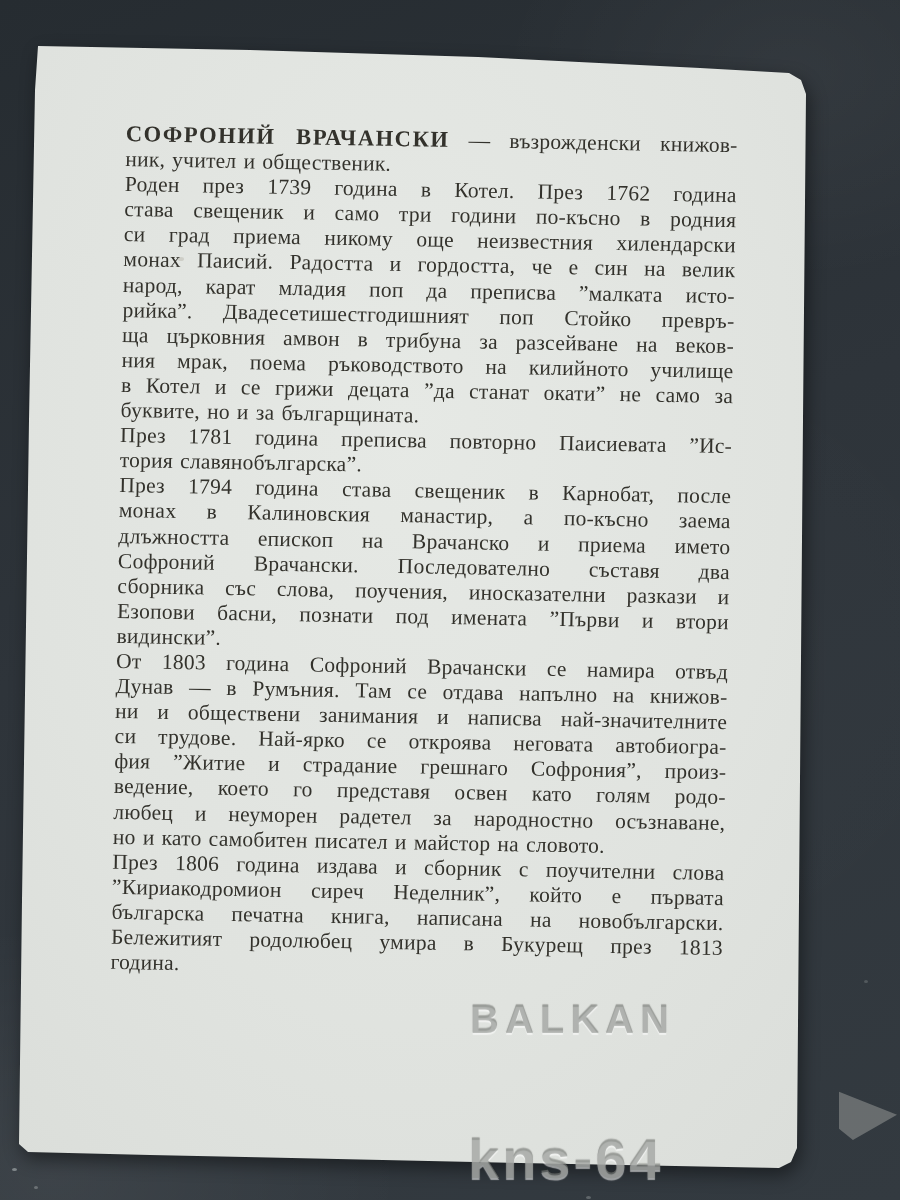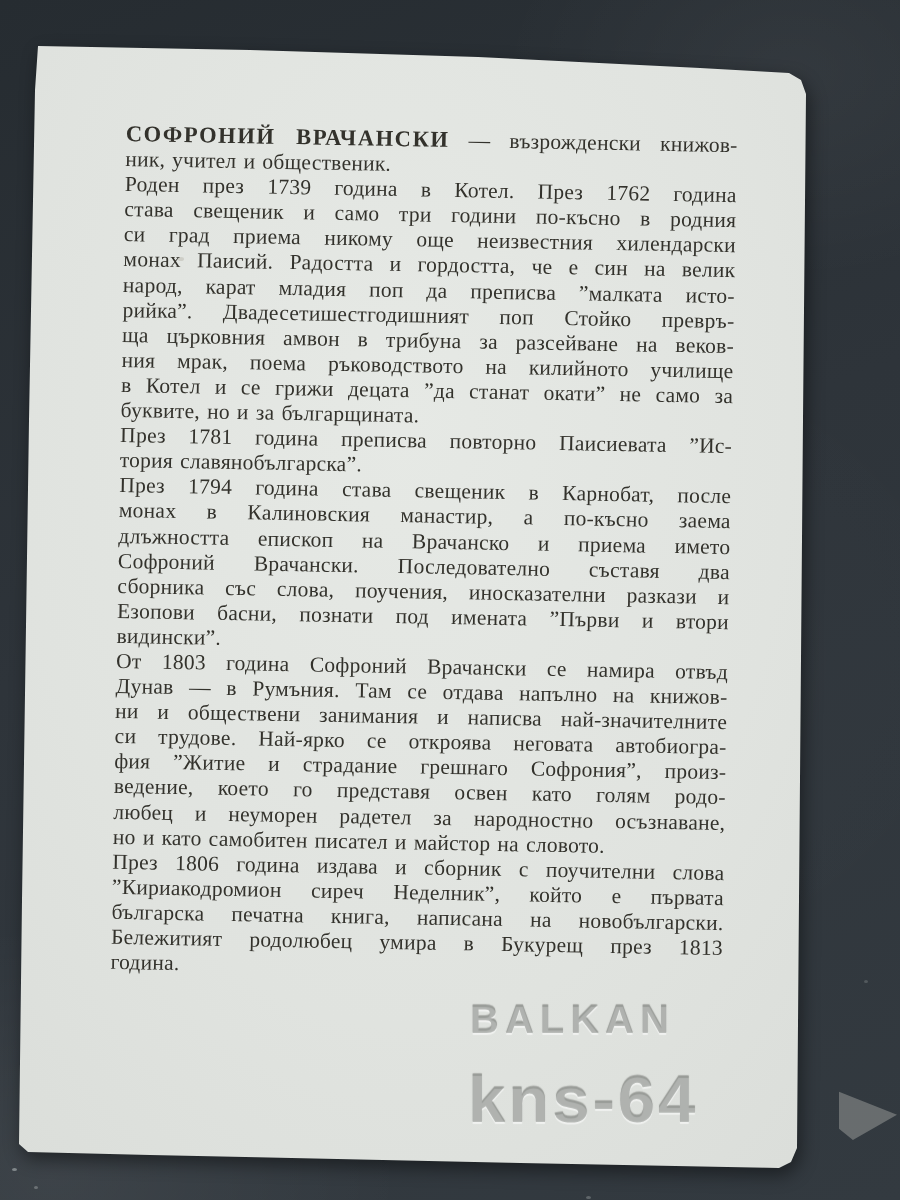--- a/index.html
+++ b/index.html
@@ -39,21 +39,21 @@
   .tl b{font-weight:700;letter-spacing:1.6px;font-size:22.5px;}
   .watermark{position:absolute;left:0;top:0;width:900px;height:1012px;pointer-events:none;
     font-family:"Liberation Sans", sans-serif;font-weight:bold;}
   .wm-balkan, .wm-auction, .wm-code{
     position:absolute;
     color:rgba(134,137,133,0.50);
     text-shadow:0 2px 1px rgba(255,255,255,0.55), 0 -1px 1px rgba(45,45,42,0.28);
   }
   .wm-balkan{left:470px;top:997px;font-size:40px;letter-spacing:6px;}
   .wm-auction{left:436px;top:1018px;font-size:100px;letter-spacing:-2px;color:rgba(140,143,139,0.55);}
-  .wm-code{left:468px;top:1060px;font-size:67px;letter-spacing:3px;}
+  .wm-code{left:468px;top:1126px;font-size:56px;letter-spacing:3px;}
   .wm-arrow{
     position:absolute;left:839px;top:1084px;width:58px;height:56px;
     background:rgba(140,144,141,0.60);
     clip-path:polygon(0 14%, 100% 55%, 24% 100%, 0 80%);
   }
   .speck{position:absolute;border-radius:50%;background:rgba(200,205,205,0.5);}
   .sp1{left:12px;top:1168px;width:5px;height:3px;}
   .sp2{left:34px;top:1186px;width:4px;height:3px;background:rgba(180,186,186,0.4);}
   .sp3{left:178px;top:257px;width:6px;height:4px;background:rgba(190,188,178,0.55);}
   .sp4{left:586px;top:1196px;width:5px;height:3px;background:rgba(180,186,186,0.35);}

